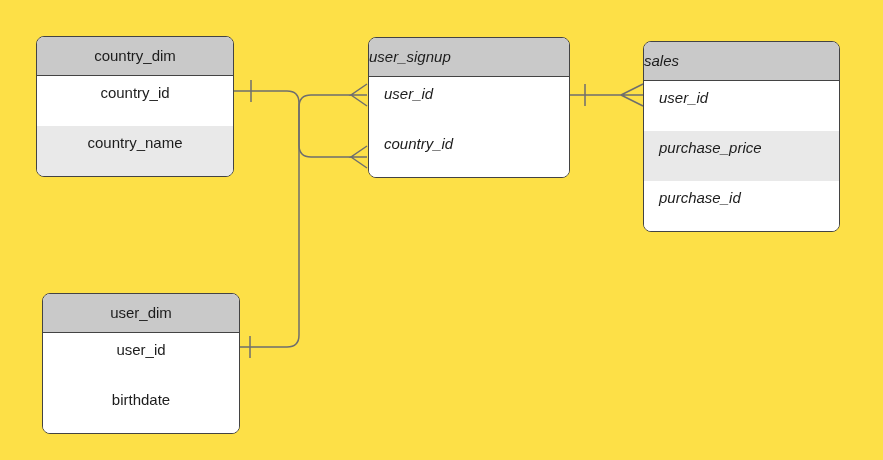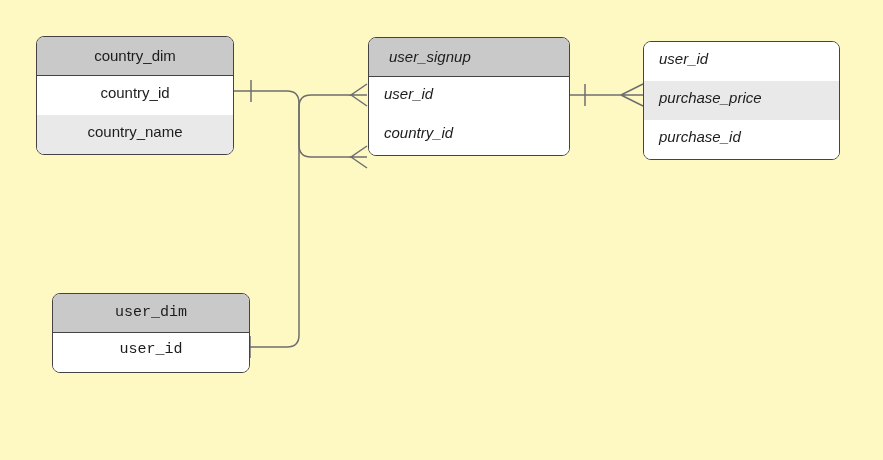--- a/index.html
+++ b/index.html
@@ -5,21 +5,21 @@
   html, body {
     margin: 0;
     padding: 0;
     background: #ffffff;
     font-family: "Liberation Sans", "DejaVu Sans", sans-serif;
   }
   #canvas {
     position: relative;
     width: 883px;
     height: 460px;
-    background: #fef9c3;
+    background: #fde047;
     overflow: hidden;
   }
   #connector-layer {
     position: absolute;
     top: 0; left: 0;
     width: 883px; height: 460px;
   }
   .connector {
     stroke: #6e6e6e;
     stroke-width: 1.5;
@@ -35,49 +35,48 @@
     color: #1c1c1c;
   }
   .entity-header {
     height: 38px;
     line-height: 38px;
     background: #c9c9c9;
     border-bottom: 1.5px solid #434343;
     white-space: nowrap;
   }
   .entity-row {
-    height: 39px;
+    height: 50px;
     line-height: 33px;
     background: #ffffff;
     white-space: nowrap;
   }
   .entity-row.alt {
     background: #e9e9e9;
   }
   .align-center .entity-header,
   .align-center .entity-row {
     text-align: center;
   }
   .align-left .entity-header {
     text-align: left;
-    padding-left: 20px;
   }
   .align-left .entity-row {
     text-align: left;
     padding-left: 15px;
   }
   .italic .entity-header,
   .italic .entity-row {
     font-style: italic;
   }
   
   #entity-country-dim { left: 36px;  top: 36px;  width: 196px; }
   #entity-user-signup { left: 368px; top: 37px;  width: 200px; }
   #entity-sales       { left: 643px; top: 41px;  width: 195px; }
-  #entity-user-dim    { left: 52px;  top: 293px; width: 196px; font-family: Liberation Mono, monospace; }
+  #entity-user-dim    { left: 42px;  top: 293px; width: 196px; }
 </style>
 </head>
 <body>
 
 <div id="canvas">
 
   <svg id="connector-layer" viewBox="0 0 883 460" xmlns="http://www.w3.org/2000/svg">
 
     <g>
       <path class="connector" d="M 233 91 H 287 Q 299 91 299 103 V 145 Q 299 157 311 157 H 351"></path>
@@ -104,23 +103,25 @@
     <div class="entity-row alt">country_name</div>
   </div>
 
   <div id="entity-user-signup" class="entity align-left italic">
     <div class="entity-header">user_signup</div>
     <div class="entity-row">user_id</div>
     <div class="entity-row">country_id</div>
   </div>
 
   <div id="entity-sales" class="entity align-left italic">
+    <div class="entity-header">sales</div>
     <div class="entity-row">user_id</div>
     <div class="entity-row alt">purchase_price</div>
     <div class="entity-row">purchase_id</div>
   </div>
 
   <div id="entity-user-dim" class="entity align-center">
     <div class="entity-header">user_dim</div>
     <div class="entity-row">user_id</div>
+    <div class="entity-row">birthdate</div>
   </div>
 
 </div>
 
 </body></html>

